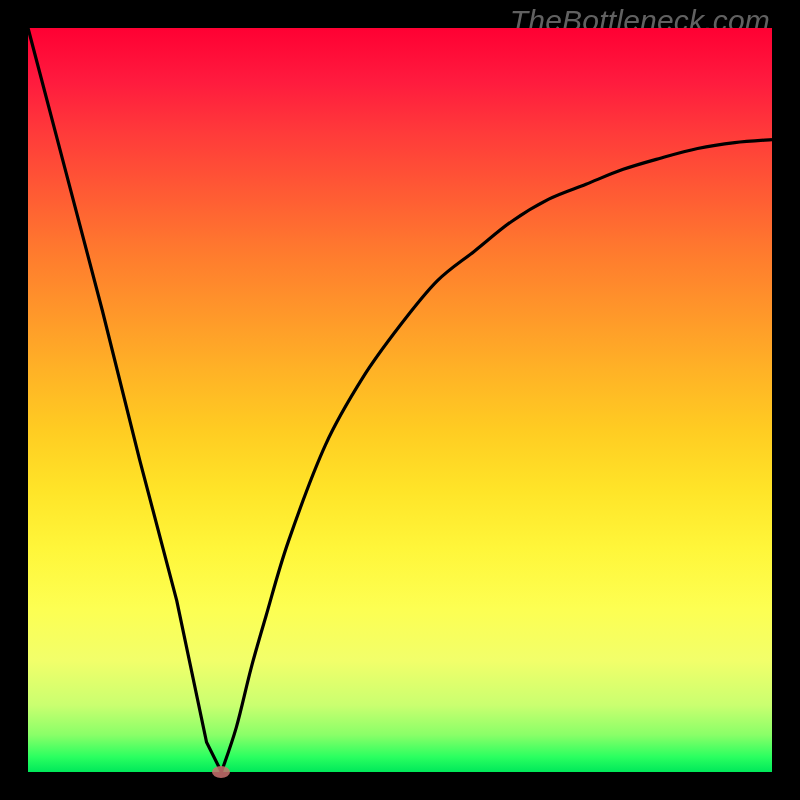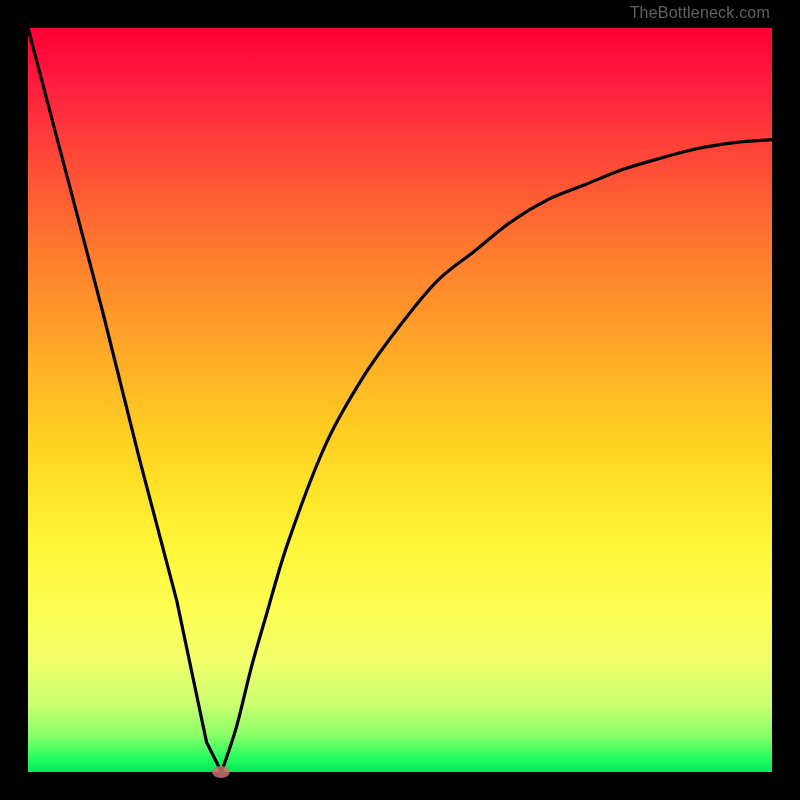--- a/index.html
+++ b/index.html
@@ -44,24 +44,25 @@
       #8aff68 95%,
       #2aff60 98%,
       #00e85a 100%
     );
   }
   .watermark {
     position: absolute;
     top: 4px;
     right: 30px;
     color: #616161;
-    font-size: 16px;
+    font-size: 30px;
     font-weight: 500;
     letter-spacing: 0.2px;
     user-select: none;
+    font-style: italic;
   }
   svg.curve {
     position: absolute;
     left: 0;
     top: 0;
     width: 744px;
     height: 744px;
     overflow: visible;
   }
   .dot {

